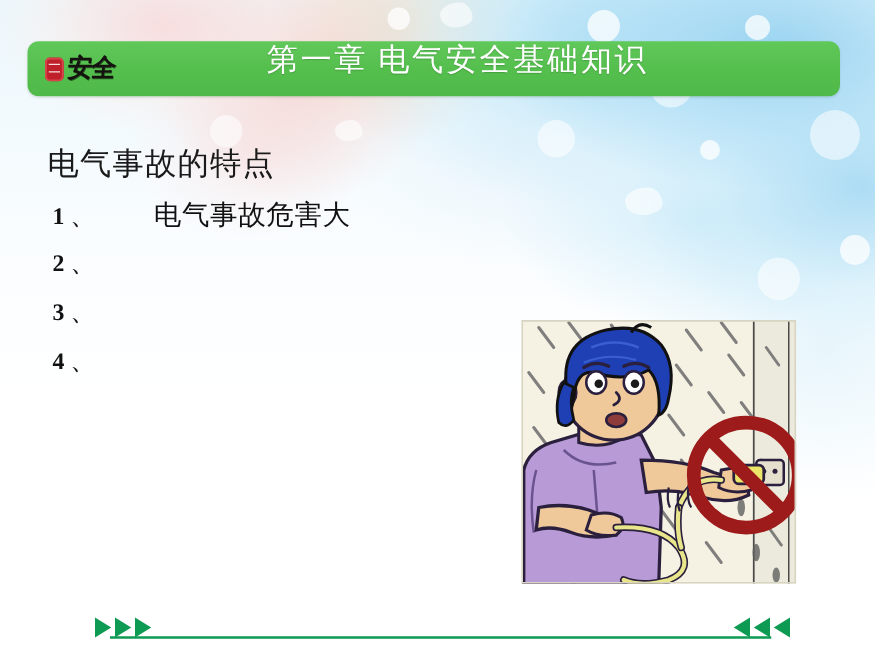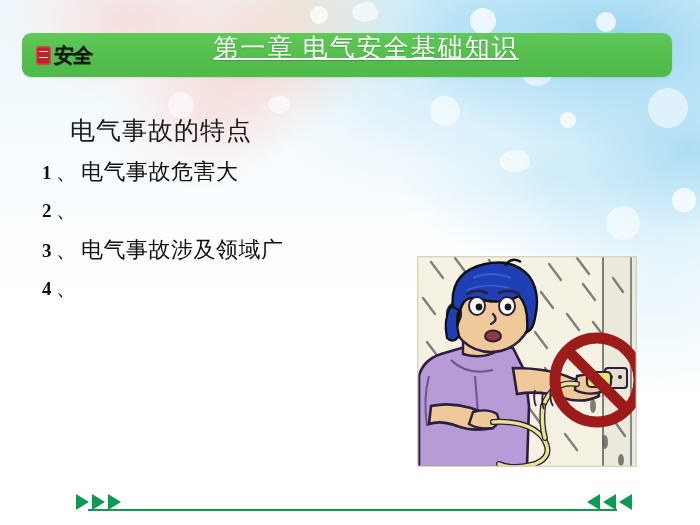--- a/index.html
+++ b/index.html
@@ -113,34 +113,32 @@
     justify-content: center;
     padding-left: 38px;
     box-sizing: border-box;
     color: #ffffff;
     font-size: 25px;
     font-weight: 400;
     letter-spacing: 2px;
     font-family: "Liberation Serif", "DejaVu Serif", serif;
     text-shadow: 0 1px 1px rgba(0,0,0,0.18);
     white-space: nowrap;
-    text-decoration: underline;
   }
 
   
   .content-heading {
     position: absolute;
     left: 38px;
     top: 114px;
     font-size: 25px;
     color: #1a1a1a;
     font-family: "Liberation Serif", "DejaVu Serif", serif;
     letter-spacing: 1px;
     white-space: nowrap;
-    margin-left: 32px;
   }
   .bullet-list {
     position: absolute;
     left: 42px;
     top: 157px;
     margin: 0;
     padding: 0;
     list-style: none;
   }
   .bullet-list li {
@@ -160,20 +158,21 @@
     font-size: 21px;
     color: #111111;
     font-family: "Liberation Serif", "DejaVu Serif", serif;
     margin-right: 4px;
   }
   .bullet-text {
     font-size: 22px;
     color: #111111;
     font-family: "Liberation Serif", "DejaVu Serif", serif;
     letter-spacing: 0.5px;
+    margin-left: 42px;
   }
 
   
   .illustration {
     position: absolute;
     left: 417px;
     top: 256px;
     width: 220px;
     height: 211px;
     background: #f3f0e2;
@@ -247,21 +246,20 @@
       <span class="bullet-sep">、</span>
       <span class="bullet-text">电气事故危害大</span>
     </li>
     <li>
       <span class="bullet-num">2</span>
       <span class="bullet-sep">、</span>
     </li>
     <li>
       <span class="bullet-num">3</span>
       <span class="bullet-sep">、</span>
-      <span class="bullet-text">电气事故涉及领域广</span>
     </li>
     <li>
       <span class="bullet-num">4</span>
       <span class="bullet-sep">、</span>
     </li>
   </ul>
 
   <div class="illustration">
     <svg width="220" height="211" viewBox="0 0 220 211">
       <defs>

